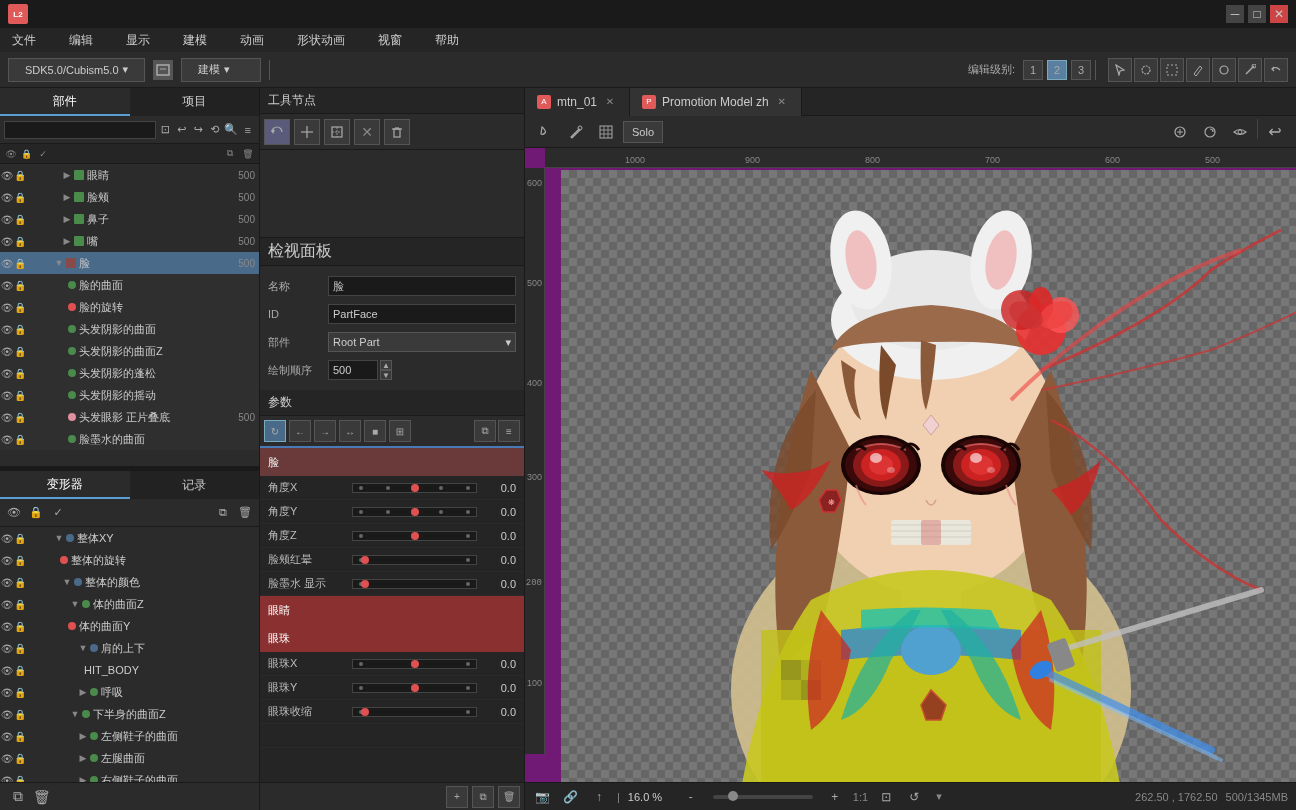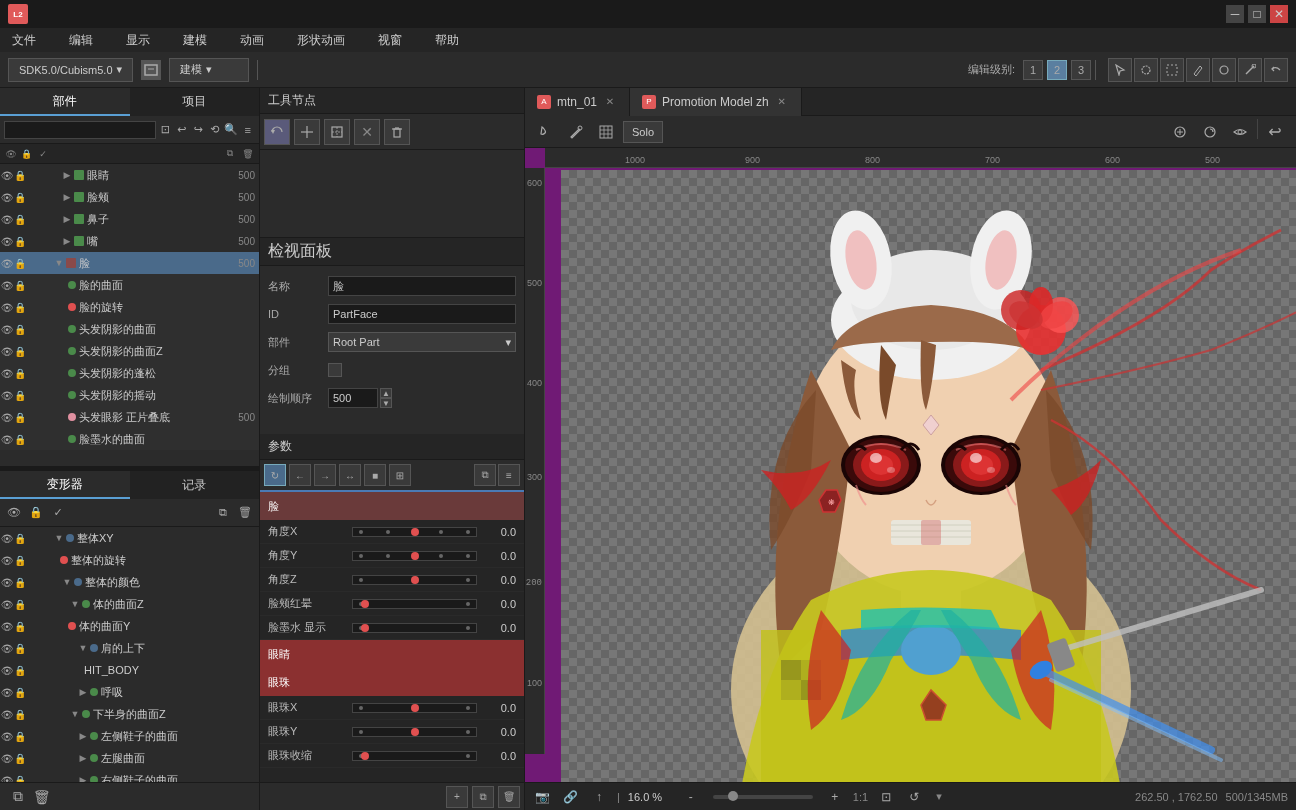--- a/index.html
+++ b/index.html
@@ -11,21 +11,21 @@
     #titlebar-logo { width: 20px; height: 20px; background: #e05a5a; border-radius: 2px; display: flex; align-items: center; justify-content: center; font-size: 9px; color: white; font-weight: bold; flex-shrink: 0; }
     #titlebar-controls { display: flex; gap: 4px; }
     .title-btn { width: 18px; height: 18px; background: #444; border: none; cursor: pointer; color: #ccc; font-size: 12px; display: flex; align-items: center; justify-content: center; }
 
     
     #menubar { height: 24px; background: #252525; display: flex; align-items: center; padding: 0 4px; gap: 17px; }
     .menu-item { padding: 2px 8px; font-size: 12px; color: #ccc; cursor: pointer; }
 
     
     #toolbar { height: 36px; background: #2b2b2b; display: flex; align-items: center; padding: 0 8px; gap: 8px; border-bottom: 1px solid #1a1a1a; }
-    .toolbar-dropdown { height: 24px; background: #3a3a3a; border: 1px solid #555; color: #ccc; font-size: 11px; padding: 0 10px; cursor: pointer; display: flex; align-items: center; gap: 4px; }
+    .toolbar-dropdown { height: 24px; background: #3a3a3a; border: 1px solid #555; color: #ccc; font-size: 11px; padding: 0 16px; cursor: pointer; display: flex; align-items: center; gap: 4px; }
     .toolbar-separator { width: 1px; height: 20px; background: #555; }
     .toolbar-icon-btn { width: 24px; height: 24px; background: #3a3a3a; border: 1px solid #555; display: flex; align-items: center; justify-content: center; cursor: pointer; color: #aaa; font-size: 12px; }
     .level-btn { width: 20px; height: 20px; background: #3a3a3a; border: 1px solid #555; color: #aaa; display: flex; align-items: center; justify-content: center; cursor: pointer; font-size: 11px; }
     .level-btn.active { background: #5a7fa0; border-color: #7ab; }
 
     
     #main { display: flex; height: calc(810px - 28px - 24px - 36px); }
 
     
     #left-panel { width: 260px; background: #2b2b2b; border-right: 1px solid #1a1a1a; display: flex; flex-direction: column; }
@@ -83,21 +83,21 @@
     .prop-row { display: flex; align-items: center; height: 24px; margin-bottom: 4px; }
     .prop-label { width: 60px; font-size: 11px; color: #aaa; flex-shrink: 0; }
     .prop-dropdown { flex: 1; height: 20px; background: #3a3a3a; border: 1px solid #555; color: #ccc; font-size: 11px; padding: 0 4px; display: flex; align-items: center; justify-content: space-between; cursor: pointer; }
     .prop-checkbox { width: 14px; height: 14px; background: #3a3a3a; border: 1px solid #555; cursor: pointer; }
     .prop-input { flex: 1; height: 20px; background: #1a1a1a; border: 1px solid #444; color: #ccc; font-size: 11px; padding: 0 4px; }
     .draw-order-row { display: flex; align-items: center; height: 24px; }
     .draw-order-input { width: 50px; height: 20px; background: #1a1a1a; border: 1px solid #444; color: #ccc; font-size: 11px; padding: 0 4px; }
     .step-btn { width: 12px; height: 10px; background: #3a3a3a; border: 1px solid #555; color: #aaa; font-size: 8px; display: flex; align-items: center; justify-content: center; cursor: pointer; }
 
     
-    #params-section { flex: 1; overflow: hidden; display: flex; flex-direction: column; margin-top: 16px; }
+    #params-section { flex: 1; overflow: hidden; display: flex; flex-direction: column; }
     #params-header { height: 26px; background: #252525; display: flex; align-items: center; padding: 0 8px; font-size: 12px; color: #ccc; border-bottom: 1px solid #1a1a1a; }
     #params-toolbar { height: 32px; background: #2b2b2b; display: flex; align-items: center; padding: 0 4px; gap: 3px; border-bottom: 2px solid #4a7ab5; }
     .param-tool-btn { width: 22px; height: 22px; background: #3a3a3a; border: 1px solid #555; display: flex; align-items: center; justify-content: center; cursor: pointer; color: #aaa; font-size: 10px; }
     .param-tool-btn.active { background: #4a6a8a; border-color: #7ab; }
     #params-list { flex: 1; overflow-y: auto; background: #252525; }
 
     
     .param-group-header { height: 28px; background: #8b4040; display: flex; align-items: center; padding: 0 8px; cursor: pointer; }
     .param-group-label { font-size: 11px; color: #fff; flex: 1; }
     .param-row { height: 24px; display: flex; align-items: center; padding: 0 8px; border-bottom: 1px solid #2a2a2a; }
@@ -654,24 +654,20 @@
         <span class="prop-label">ID</span>
         <input class="prop-input" value="PartFace" style="">
       </div>
       <div class="prop-row">
         <span class="prop-label">部件</span>
         <div class="prop-dropdown">
           <span>Root Part</span>
           <span>▾</span>
         </div>
       </div>
-      <div class="prop-row">
-        <span class="prop-label">分组</span>
-        <div class="prop-checkbox"></div>
-      </div>
       <div class="draw-order-row">
         <span class="prop-label">绘制顺序</span>
         <input class="draw-order-input" value="500" style="">
         <span style="display:inline-flex;flex-direction:column;margin-left:2px;">
           <div class="step-btn">▲</div>
           <div class="step-btn">▼</div>
         </span>
       </div>
     </div>
 

